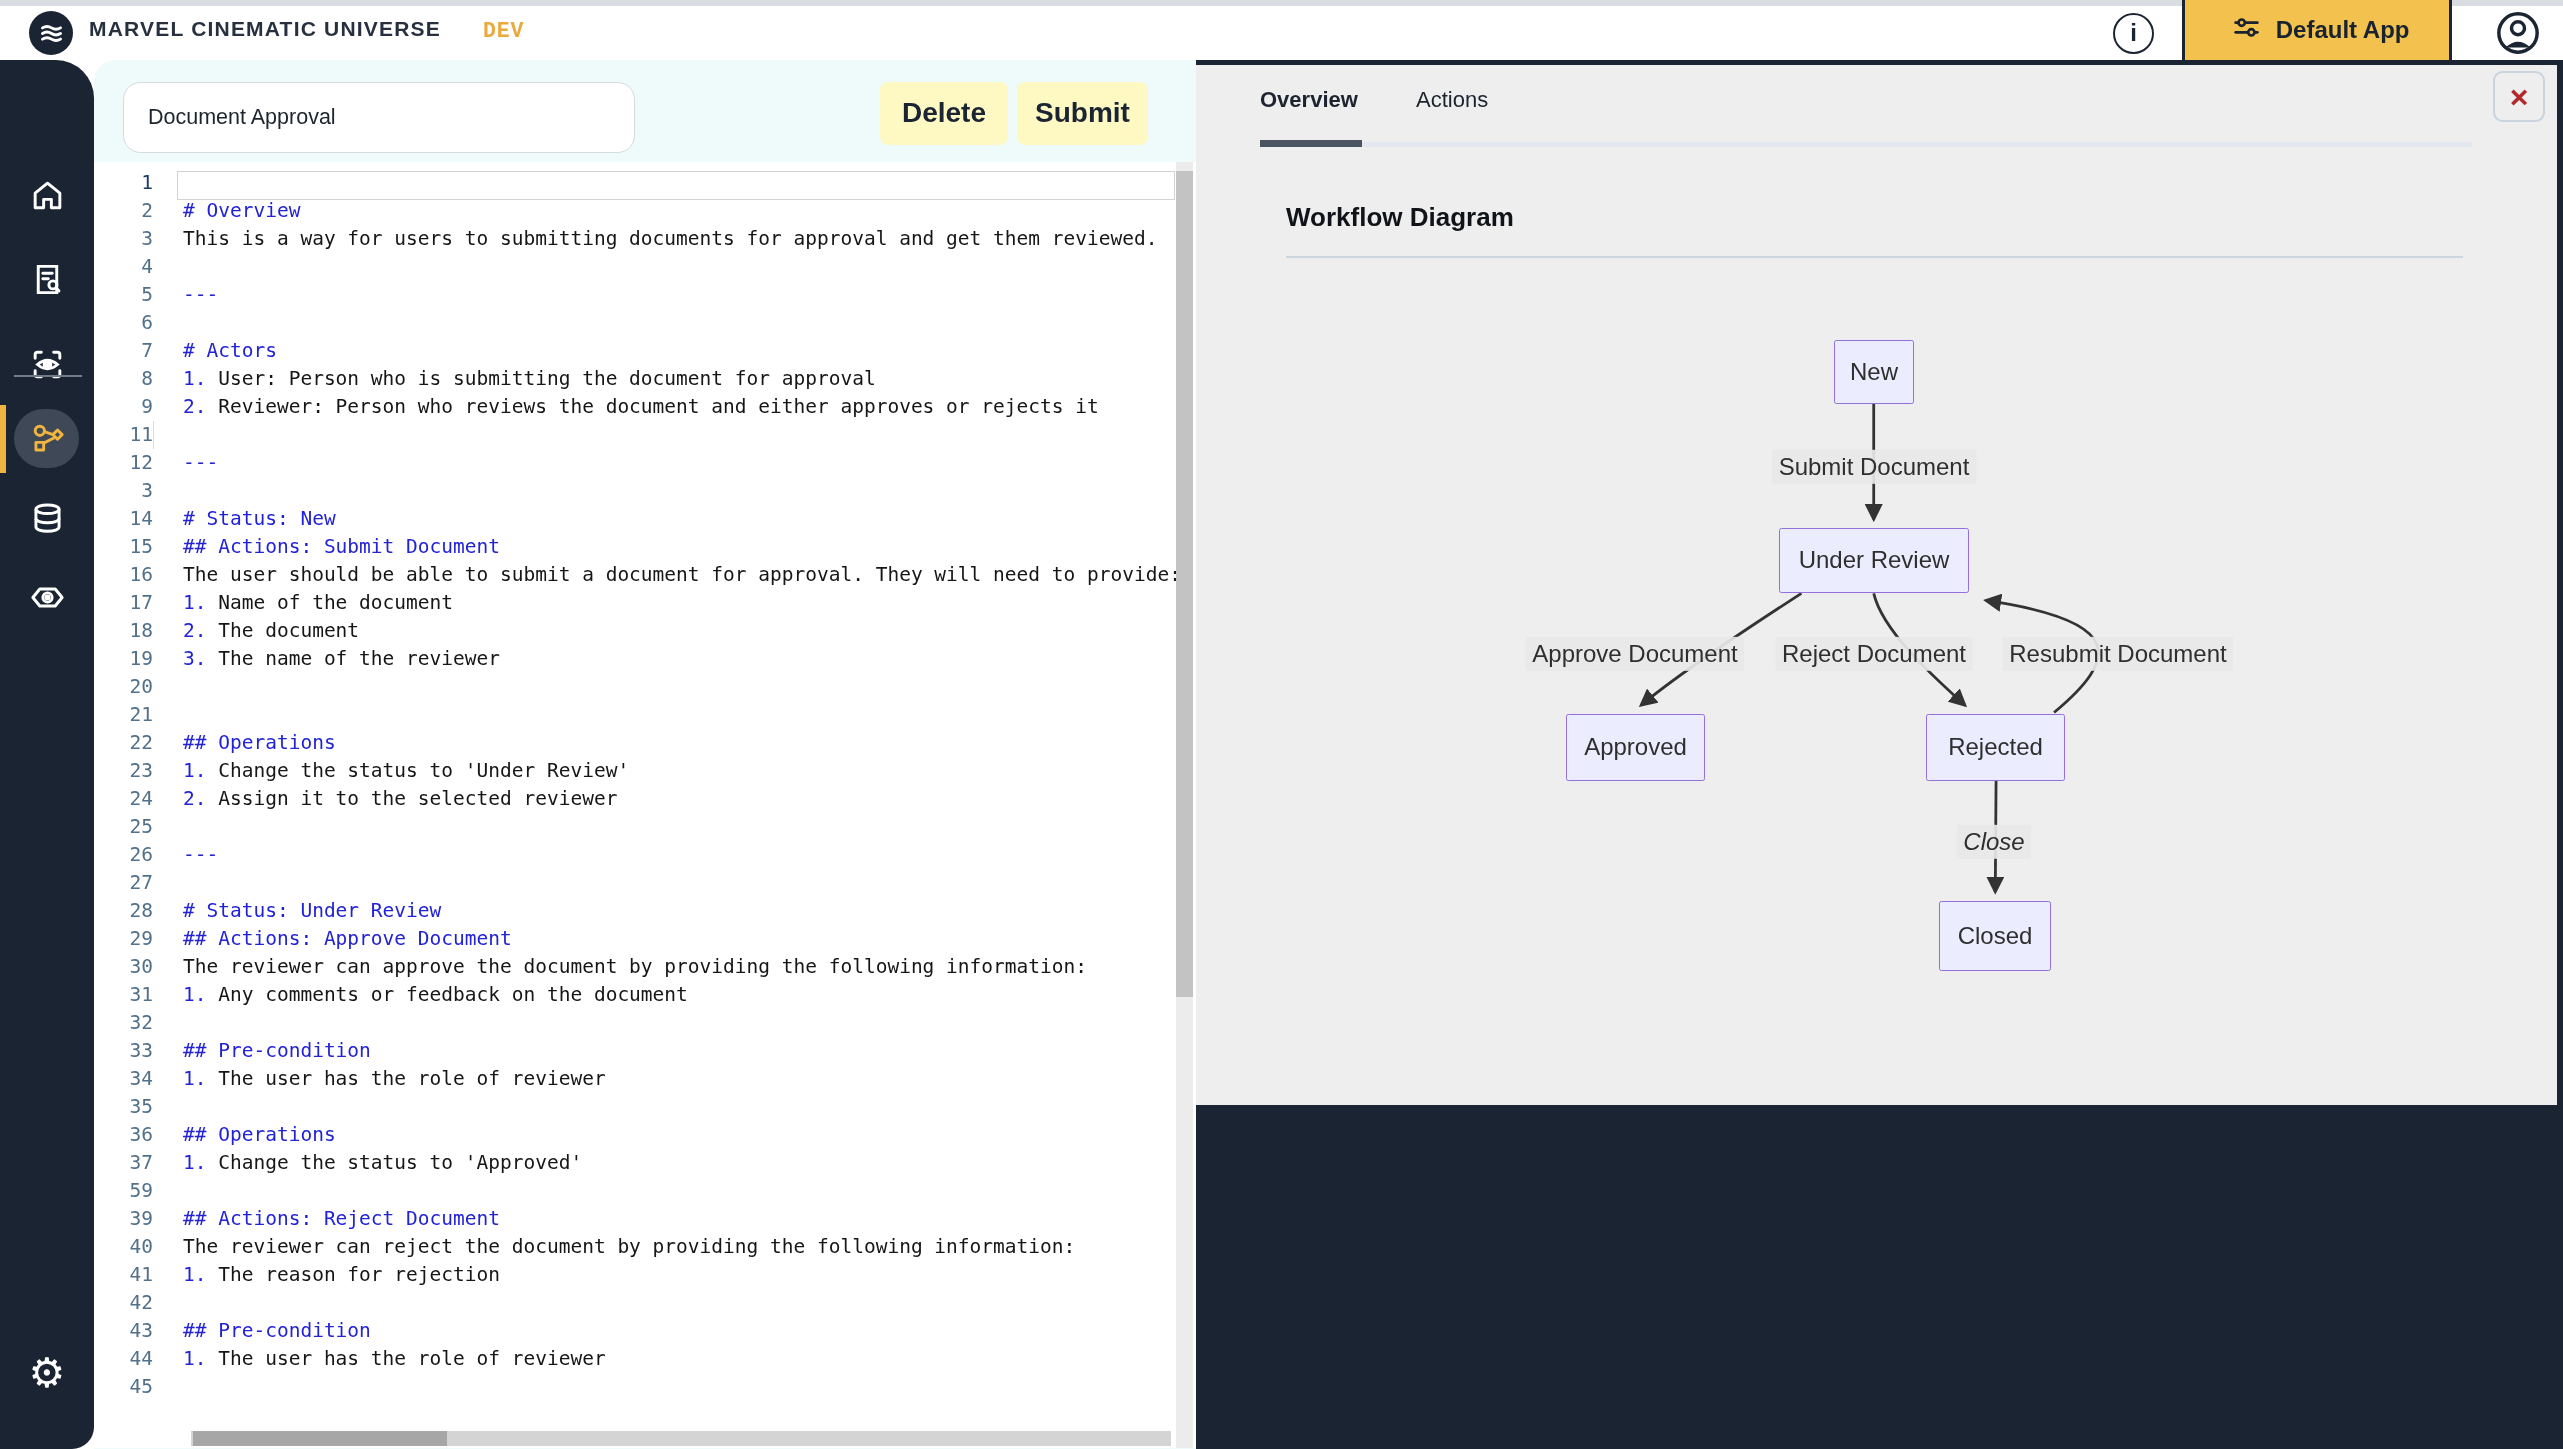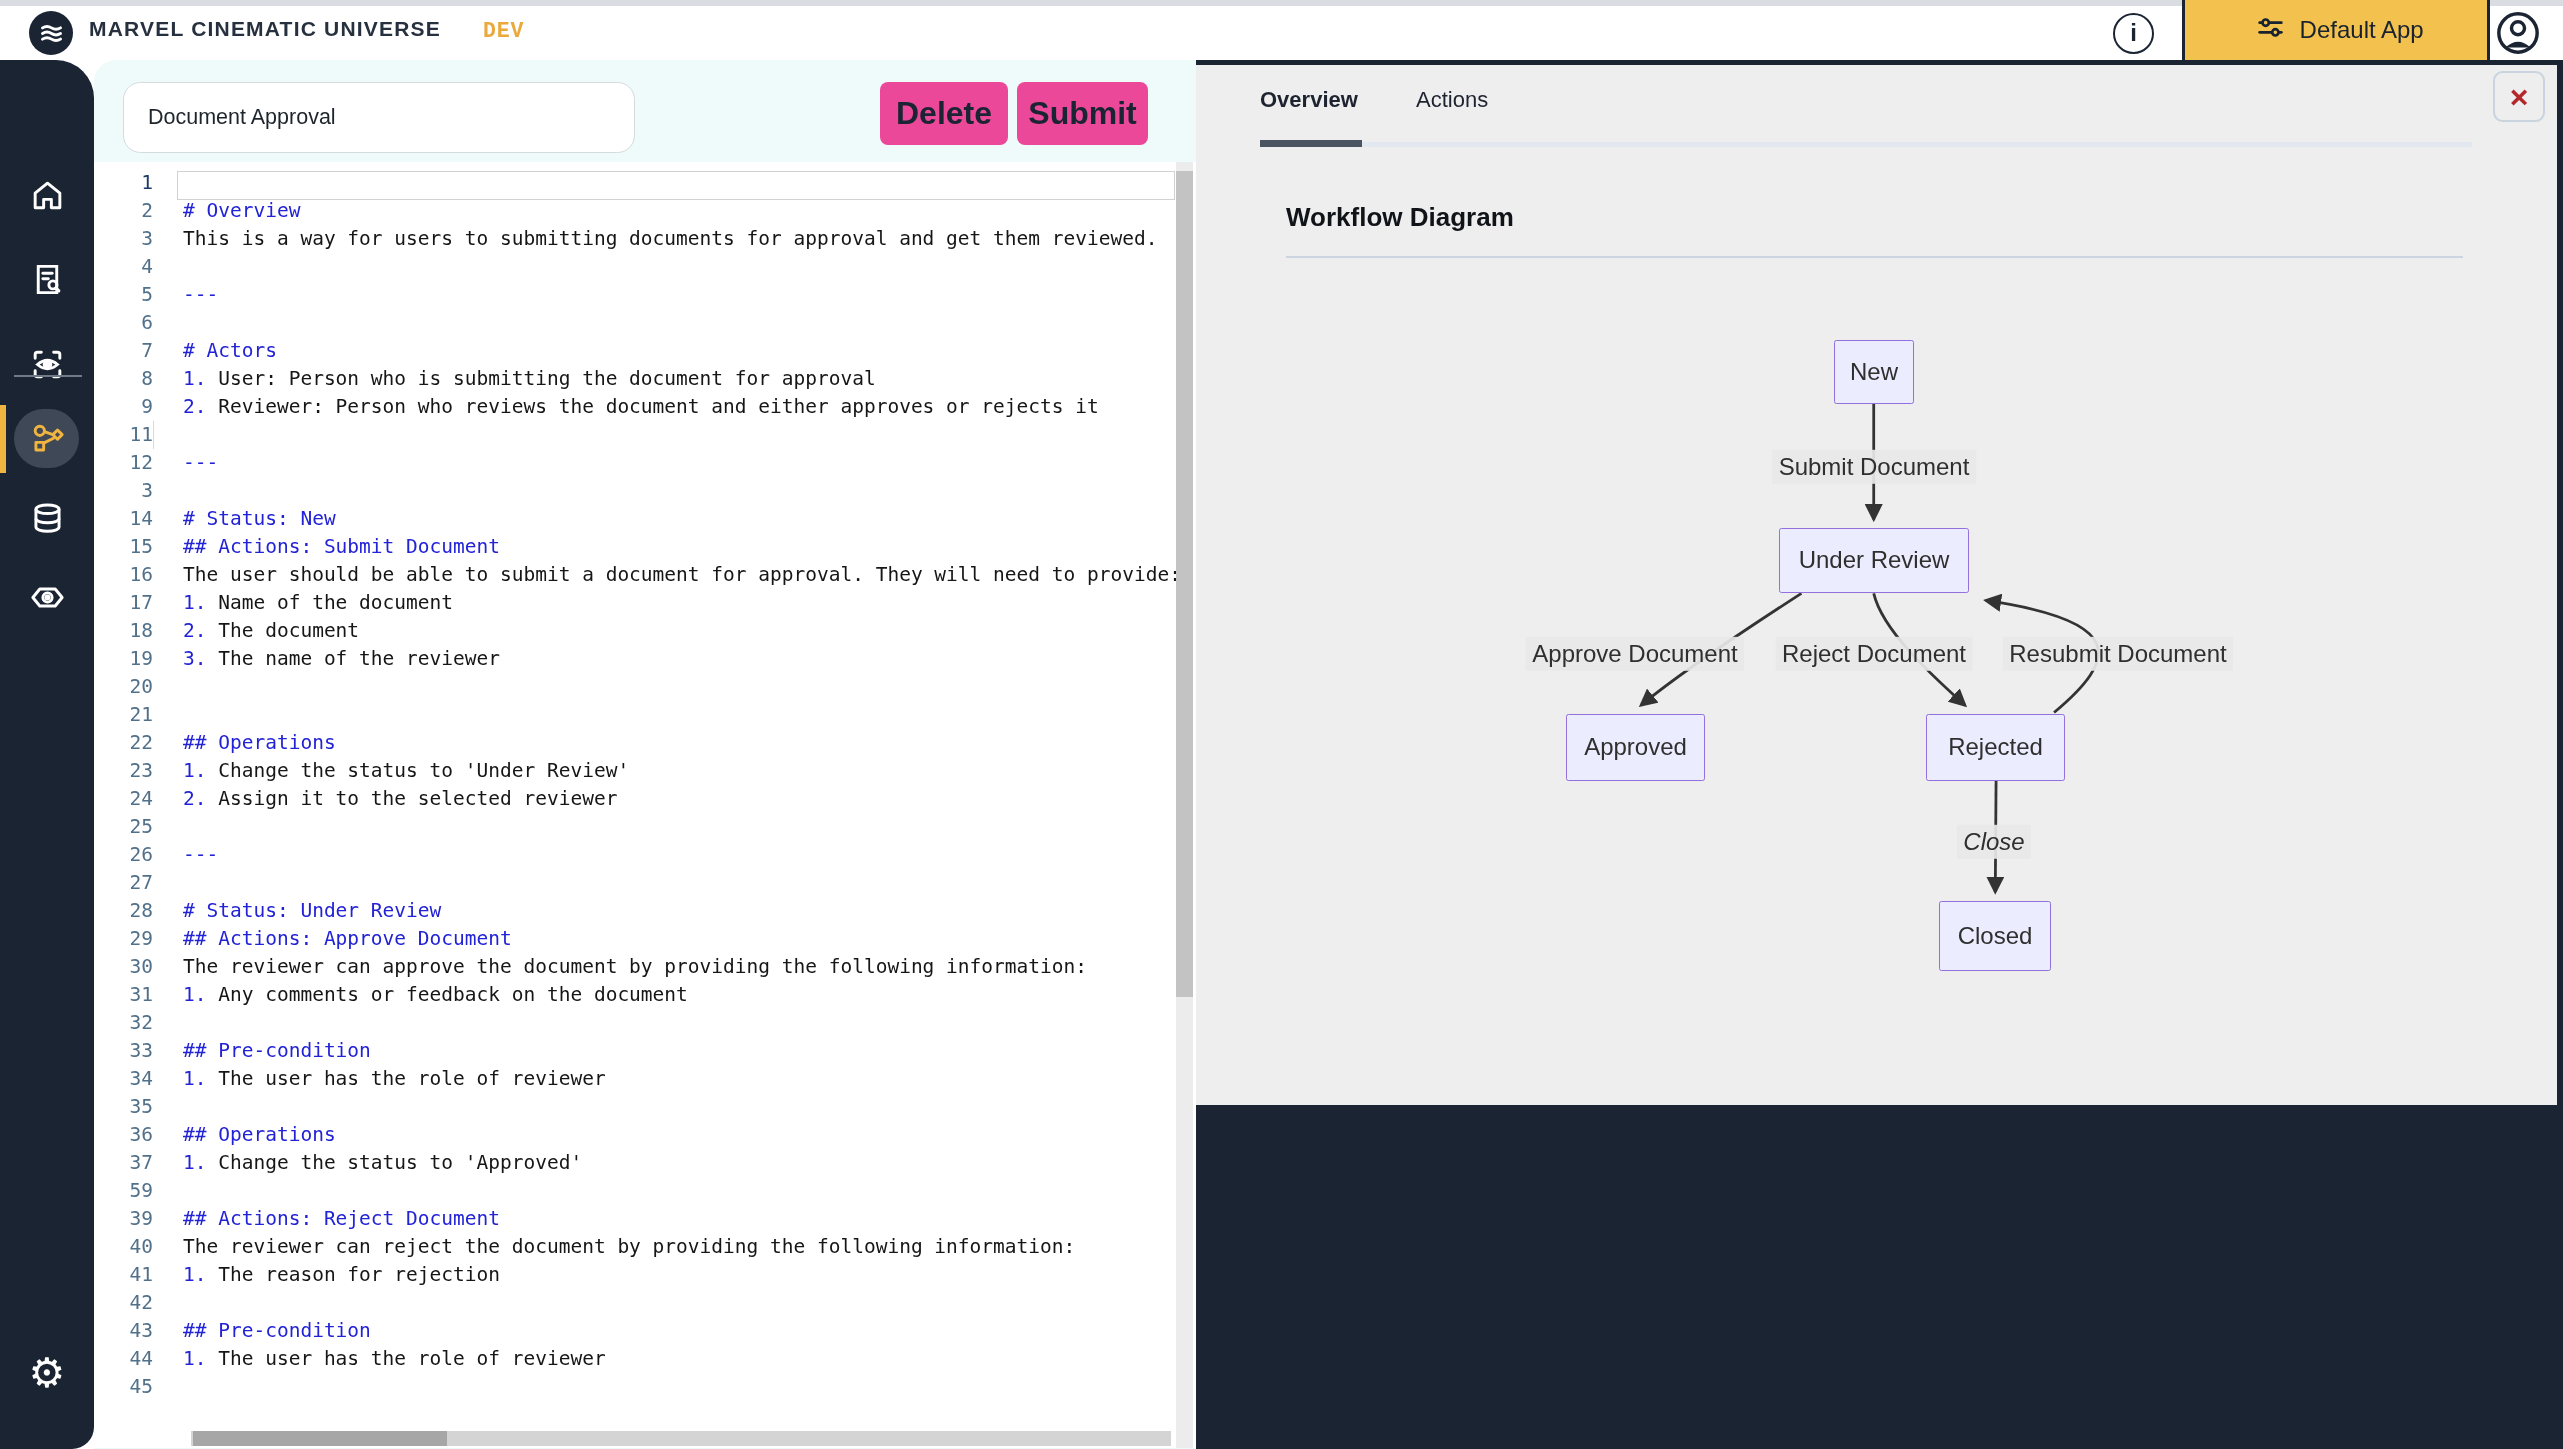--- a/index.html
+++ b/index.html
@@ -5,39 +5,39 @@
   * { margin:0; padding:0; box-sizing:border-box; }
   html,body { width:2563px; height:1449px; overflow:hidden; font-family:"Liberation Sans", sans-serif; background:#ffffff; }
   #app { position:relative; width:2563px; height:1449px; background:#d9dde1; }
 
   
   #header { position:absolute; left:0; top:6.4px; width:2563px; height:54px; background:#ffffff; display:flex; align-items:center; }
   #logo { position:absolute; left:29px; top:4.8px; width:44px; height:44px; border-radius:50%; background:#1b2433; display:flex; align-items:center; justify-content:center; }
   #app-title { position:absolute; left:89px; top:11px; font-size:21px; font-weight:bold; letter-spacing:1.2px; color:#26303f; }
   #env-badge { position:absolute; left:483px; top:12.7px; font-size:21.5px; font-weight:bold; color:#e9a93d; letter-spacing:0.8px;font-family:Liberation Mono, monospace; }
   #info-btn { position:absolute; left:2113px; top:6.4px; width:41px; height:41px; border-radius:50%; border:2.4px solid #1b2433; display:flex; align-items:center; justify-content:center; font-size:24px; font-weight:bold; color:#1b2433; background:#fff; }
-  #default-app-btn { position:absolute; left:2182px; top:-6.4px; width:308px; height:60px; background:#f2c14e; border-left:3.2px solid #1b2433; border-right:3.2px solid #1b2433; display:flex; align-items:center; justify-content:center; gap:14.3px; font-size:24px; font-weight:normal; color:#19222f;padding-left:8px; }
+  #default-app-btn { position:absolute; left:2182px; top:-6.4px; width:270px; height:60px; background:#f2c14e; border-left:3.2px solid #1b2433; border-right:3.2px solid #1b2433; display:flex; align-items:center; justify-content:center; gap:14.3px; font-size:24px; font-weight:bold; color:#19222f;padding-left:8px; }
   #account-btn { position:absolute; left:2495px; top:3.2px; width:46px; height:46px; }
 
   
   #main { position:absolute; left:0; top:60px; width:2563px; height:1389px; background:#ffffff; }
 
   
   #sidebar { position:absolute; left:0; top:0; width:94px; height:1389px; background:#1b2433; border-radius:0 38px 22px 0; }
   .side-item { position:absolute; left:0; width:94px; height:64px; display:flex; align-items:center; justify-content:center; }
   .side-item svg { width:37px; height:37px; }
   #side-divider { position:absolute; left:14.3px; top:315px; width:68px; height:1.6px; background:#707a88; }
   #active-pill { position:absolute; left:13.5px; top:349px; width:65px; height:59px; background:#3e4857; border-radius:32px; }
   #active-bar { position:absolute; left:0; top:345px; width:5.6px; height:68px; background:#f0b541; }
   #gear-item { position:absolute; left:0; top:1281px; width:94px; height:64px; display:flex; align-items:center; justify-content:center; color:#ffffff; font-size:41px; }
 
   
   #left-panel { position:absolute; left:94px; top:0; width:1102px; height:1389px; background:#effbfb; border-top-left-radius:22px; }
   #wf-name-input { position:absolute; left:29px; top:21.5px; width:512px; height:71px; background:#ffffff; border:1.6px solid #d5dade; border-radius:17.5px; font-size:21.5px; color:#1d242c; padding-left:24px; font-family:"Liberation Sans", sans-serif; outline:none; }
-  .gray-btn { position:absolute; top:21.5px; height:63px; background:#ec4899; border:none; border-radius:8px; font-size:32px; font-weight:bold; color:#1b2433; font-family:"Liberation Sans", sans-serif; }
+  .gray-btn { position:absolute; top:21.5px; height:63px; background:#fef9c3; border:none; border-radius:8px; font-size:28px; font-weight:bold; color:#1b2433; font-family:"Liberation Sans", sans-serif; }
   #delete-btn { left:786px; width:128px; }
   #submit-btn { left:923px; width:131px; }
 
   
   #editor { position:absolute; left:0; top:102px; width:1102px; height:1286px; background:#ffffff; overflow:hidden; }
   #editor-lines { position:absolute; left:0; top:7.2px; width:1081px; }
   .ed-row { position:relative; height:28px; display:flex; font-family:"DejaVu Sans Mono", monospace; font-size:19.5px; line-height:28px; white-space:pre; }
   .ed-num { width:59px; text-align:right; color:#51708a; flex:0 0 59px; }
   .ed-code { padding-left:30px; color:#161616; }
   .c-blue { color:#2222d6; }

